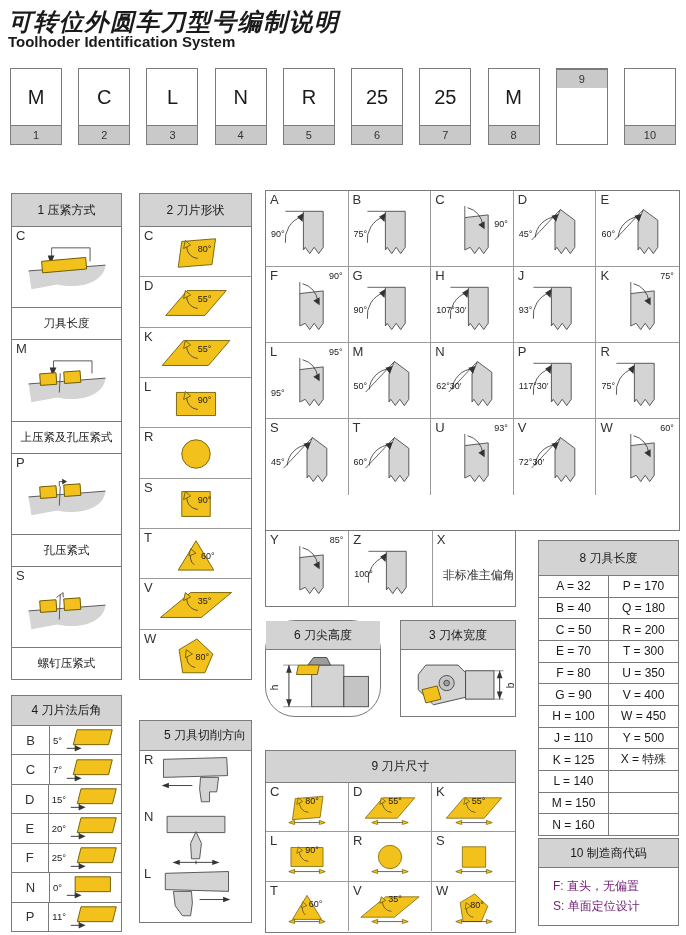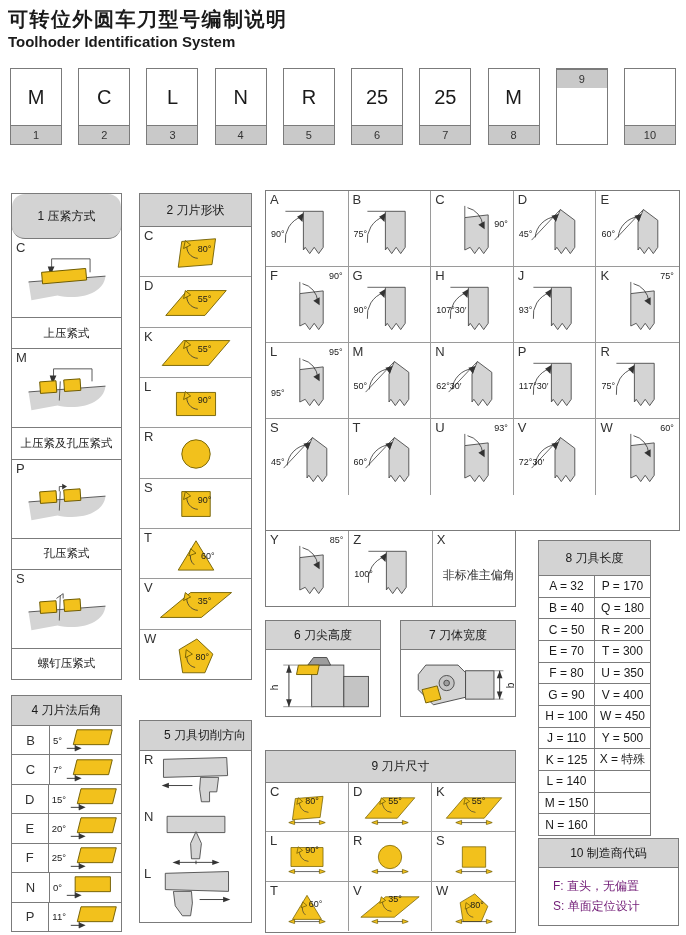--- a/index.html
+++ b/index.html
@@ -1,33 +1,33 @@
 <!DOCTYPE html>
 <html><head>
 <meta charset="utf-8">
 <style>
   * { margin:0; padding:0; box-sizing:border-box; }
   html,body { background:#fff; }
   body { font-family:"Liberation Sans", sans-serif; color:#222; }
   .page { position:relative; width:686px; height:935px; background:#fff; overflow:hidden; }
 
-  .title { position:absolute; left:8px; top:6px; font-size:20px; font-weight:600; letter-spacing:1.5px; color:#1a1a1a; }
+  .title { position:absolute; left:8px; top:6px; font-size:24px; font-weight:600; letter-spacing:1.5px; color:#1a1a1a;font-style:italic; }
   .subtitle { position:absolute; left:8px; top:33px; font-size:15px; font-weight:600; color:#1a1a1a; }
 
   .codes { position:absolute; left:10px; top:68px; width:666px; height:77px; display:flex; justify-content:space-between; }
   .codebox { width:52px; height:77px; border:1px solid #7b7b7b; display:flex; flex-direction:column; background:#fff; }
   .codebox .code { flex:1; display:flex; align-items:center; justify-content:center; font-size:20px; color:#1a1a1a; }
   .codebox .num { height:19px; background:#c9c9c9; border-top:1px solid #7b7b7b; display:flex; align-items:center; justify-content:center; font-size:11px; color:#333; }
 
   .panel { position:absolute; border:1px solid #7b7b7b; background:#fff; }
   .phead { background:#d3d3d3; border-bottom:1px solid #7b7b7b; display:flex; align-items:center; justify-content:center; font-size:12px; color:#1a1a1a; }
 
   
   #p1 { left:11px; top:193px; width:111px; height:487px; display:flex; flex-direction:column; }
-  #p1 .phead { height:45px;border-radius:13px; }
+  #p1 .phead { height:33px; }
   .p1cell { position:relative; flex:2.6; border-bottom:1px solid #7b7b7b; }
   .p1lab { flex:1; border-bottom:1px solid #7b7b7b; display:flex; align-items:center; justify-content:center; font-size:11.5px; }
   #p1 > div:last-child { border-bottom:none; }
 
   
   #p2 { left:139px; top:193px; width:113px; height:487px; display:flex; flex-direction:column; }
   #p2 .phead { height:33px; }
   .p2cell { position:relative; flex:1; border-bottom:1px solid #9a9a9a; }
   #p2 .p2cell:last-child { border-bottom:none; }
 
@@ -58,30 +58,30 @@
   .p4letter { width:38px; border-right:1px solid #7b7b7b; display:flex; align-items:center; justify-content:center; font-size:13px; color:#333; }
   .p4diag { flex:1; display:flex; align-items:center; justify-content:flex-start; gap:1px; padding-left:3px; }
   .p4ang { font-size:9.5px; color:#1a1a1a; }
 
   
   #p5 { left:139px; top:720px; width:113px; height:203px; display:flex; flex-direction:column; }
   #p5 .phead { height:30px;padding-left:19px; }
   .p5cell { position:relative; flex:1; }
 
   
-  #p6 { left:265px; top:620px; width:116px; height:97px; }
+  #p6 { left:265px; top:620px; width:116px; height:97px;border-radius:30px; }
   #p7 { left:400px; top:620px; width:116px; height:97px; }
   #p6 .phead, #p7 .phead { height:29px; }
   .dimbody { position:relative; height:66px; }
   .dimlabel { position:absolute; font-size:10px; color:#1a1a1a; transform:rotate(-90deg); }
   #p6 .dimlabel { left:6px; top:32px; }
   #p7 .dimlabel { right:1px; top:30px; }
 
   
-  #p8 { left:538px; top:540px; width:113px; height:296px; display:flex; flex-direction:column; }
+  #p8 { left:538px; top:540px; width:141px; height:296px; display:flex; flex-direction:column; }
   #p8 .phead { height:35px; }
   .p8row { flex:1; display:flex; border-bottom:1px solid #7b7b7b; }
   #p8 .p8row:last-child { border-bottom:none; }
   .p8row > div { flex:1; display:flex; align-items:center; justify-content:center; font-size:12px; color:#1a1a1a; }
   .p8row > div:first-child { border-right:1px solid #7b7b7b; }
 
   
   #p9 { left:265px; top:750px; width:251px; height:183px; }
   #p9 .phead { height:32px;padding-left:20px; }
   .p9grid { display:grid; grid-template-columns:repeat(3,1fr); grid-auto-rows:49.3px; }
@@ -164,21 +164,21 @@
         <div class="shapebox">
           <svg width="100" height="52" viewBox="0 0 104 54">
             <path class="tb" d="M12,29 L92,23 C90,41 66,48 42,43 L15,48 Z" style="stroke:none"></path>
             <line class="ref" x1="12" y1="29" x2="92" y2="23"></line>
             <polyline class="ref" points="36,17 36,5 76,5 76,19"></polyline>
             <polygon class="ah" points="35,22 32,13 39,13"></polygon>
             <rect class="ins-f" x="26" y="17" width="46" height="12" transform="rotate(-5 49 23)"></rect>
           </svg>
         </div>
       </div>
-    <div class="p1lab">上压紧式</div>
+    <div class="p1lab">刀具长度</div>
     <div class="p1cell">
         <span class="cellletter">M</span>
         <div class="shapebox">
           <svg width="100" height="52" viewBox="0 0 104 54">
             <path class="tb" d="M12,29 L92,23 C90,41 66,48 42,43 L15,48 Z" style="stroke:none"></path>
             <line class="ref" x1="12" y1="29" x2="92" y2="23"></line>
             <polyline class="ref" points="38,16 38,5 78,5 78,18"></polyline>
             <polygon class="ah" points="37,21 34,12 41,12"></polygon>
             <rect class="ins-f" x="24" y="18" width="17" height="12" transform="rotate(-4 32 24)"></rect>
             <rect class="ins-f" x="49" y="16" width="17" height="12" transform="rotate(-4 57 22)"></rect>
@@ -749,21 +749,21 @@
             <line class="dl" x1="20" y1="12" x2="20" y2="56"></line>
             <polygon class="ah" points="20,12 17,20 23,20"></polygon>
             <polygon class="ah" points="20,56 17,48 23,48"></polygon>
           </svg>
         </div>
       <span class="dimlabel">h</span>
     </div>
   </div>
 
   <div class="panel" id="p7">
-    <div class="phead">7 刀体宽度</div>
+    <div class="phead">3 刀体宽度</div>
     <div class="dimbody">
       <div class="shapebox">
           <svg width="106" height="62" viewBox="0 0 112 64">
             <polygon class="tb" points="22,12 56,12 64,20 64,46 30,54 14,38 14,22"></polygon>
             <rect class="tb" x="64" y="18" width="30" height="30"></rect>
             <polygon class="ins-f" points="18,38 34,34 38,48 22,52"></polygon>
             <circle class="tb2" cx="44" cy="31" r="8"></circle>
             <circle class="tb3" cx="44" cy="31" r="3"></circle>
             <line class="ext" x1="94" y1="18" x2="104" y2="18"></line>
             <line class="ext" x1="94" y1="48" x2="104" y2="48"></line>

